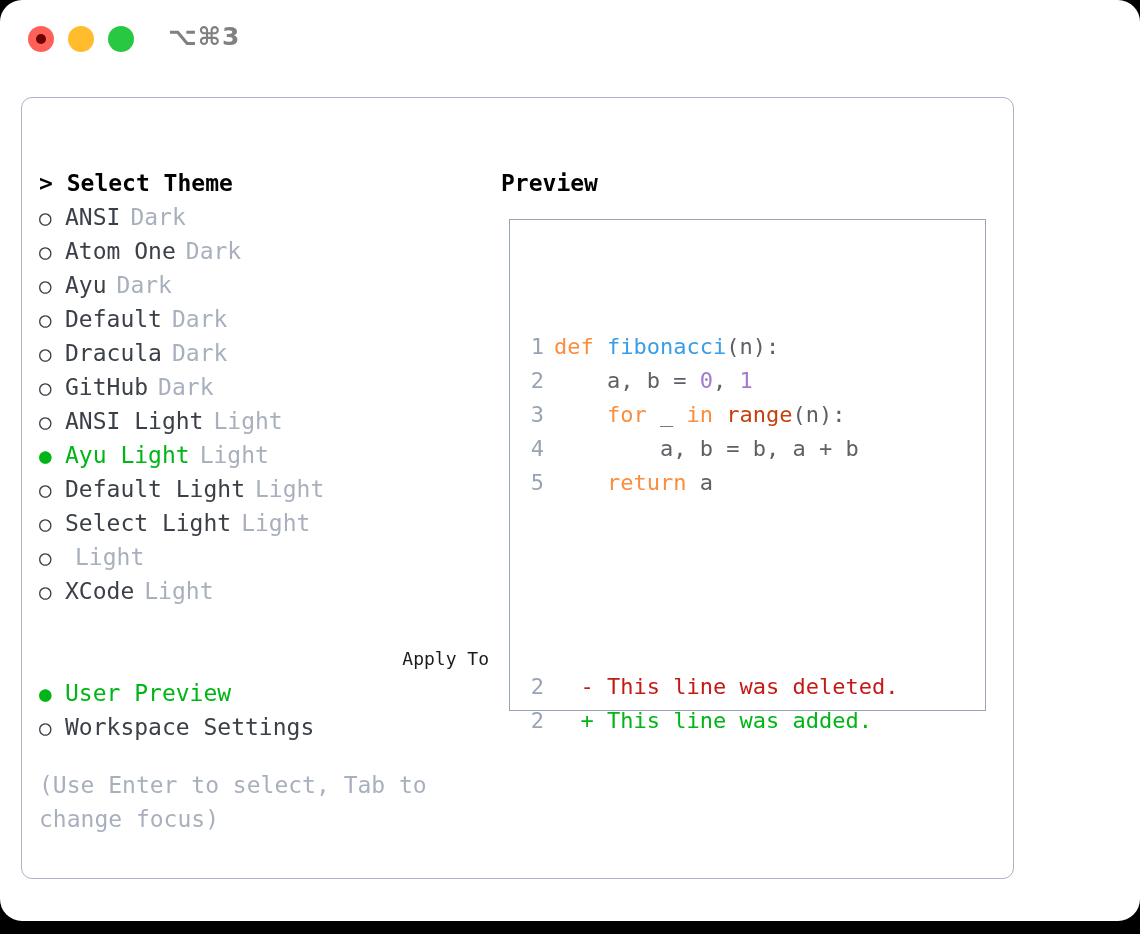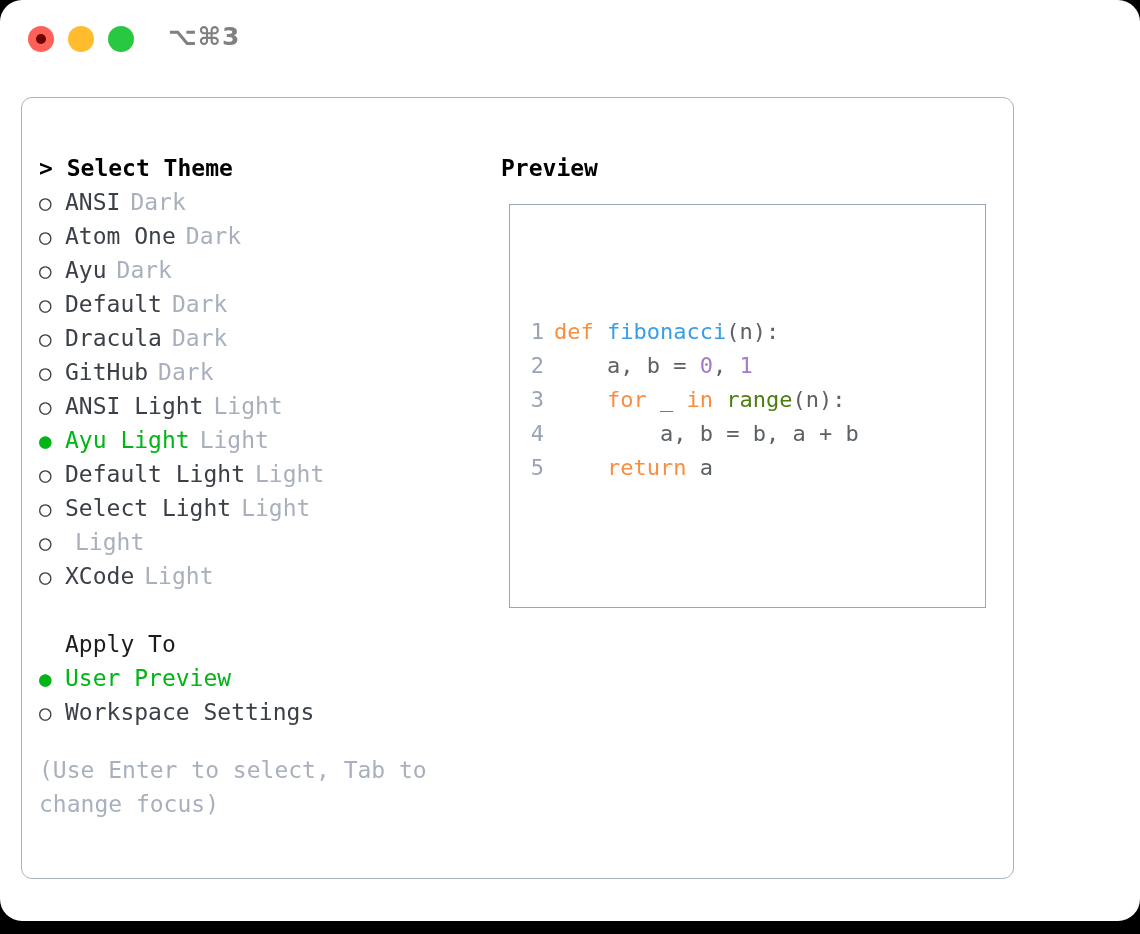--- a/index.html
+++ b/index.html
@@ -83,21 +83,21 @@
     top: 97px;
     width: 993px;
     height: 782px;
     border: 1.5px solid #aab4c4;
     border-radius: 11px;
     background: #ffffff;
   }
 
   .panel-inner {
     position: absolute;
-    left: 0; top: 1px;
+    left: 0; top: 16px;
     width: 100%;
     height: 100%;
   }
 
   
   .left-col {
     position: absolute;
     left: 17px;
     top: 52px;
     width: 450px;
@@ -132,26 +132,27 @@
   .bullet.on { color: #00b515; }
 
   .row-label  { color: #3b4048; }
   .row.selected .row-label { color: #00b515; }
   .row-variant { color: #a8b0bd; margin-left: 10px; }
 
   
   .apply-block { margin-top: 34px; }
 
   .apply-title {
-    font-size: 23px;
+    font-size: 18px;
     color: #1c1c1c;
     line-height: 34px;
     height: 34px;
     padding-left: 26px;
     white-space: pre;
+    text-align: right;
   }
 
   
   .hint {
     margin-top: 24px;
     font-size: 23px;
     line-height: 34px;
     color: #a8b0bd;
     width: 415px;
   }
@@ -162,21 +163,21 @@
     left: 479px;
     top: 52px;
     width: 500px;
   }
 
   .preview-box {
     position: absolute;
     left: 8px;
     top: 53px;
     width: 477px;
-    height: 404px;
+    height: 492px;
     border: 1.5px solid #9aa5b8;
     background: #ffffff;
   }
 
   .code-area {
     position: absolute;
     left: 12px;
     top: 42px;
     width: 460px;
     font-size: 22px;
@@ -190,21 +191,21 @@
     display: inline-block;
     width: 22px;
     text-align: right;
     color: #98a3b3;
     margin-right: 10px;
   }
 
   
   .tok-kw   { color: #fa8d3e; }
   .tok-fn   { color: #399ee6; }
-  .tok-call { color: #4d7c0f; }
+  .tok-call { color: #c2410c; }
   .tok-num  { color: #a37acc; }
   .tok-pl   { color: #5c6166; }
 
   .diff-gap { height: 34px; }
 
   .diff-ctx { color: #8d8d8d; }
   .diff-del { color: #c41a16; }
   .diff-add { color: #00b515; }
 </style>
 </head>
@@ -253,20 +254,20 @@
         <div class="hint">(Use Enter to select, Tab to change focus)</div>
       </div>
 
       <div class="right-col">
         <div class="col-title">Preview</div>
 
         <div class="preview-box">
           <div class="code-area">
             <div id="code-lines"><div class="code-line"><span class="ln">1</span><span class="tok-kw">def </span><span class="tok-fn">fibonacci</span><span class="tok-pl">(n):</span></div><div class="code-line"><span class="ln">2</span><span class="tok-pl">    a, b = </span><span class="tok-num">0</span><span class="tok-pl">, </span><span class="tok-num">1</span></div><div class="code-line"><span class="ln">3</span><span class="tok-pl">    </span><span class="tok-kw">for</span><span class="tok-pl"> _ </span><span class="tok-kw">in</span><span class="tok-pl"> </span><span class="tok-call">range</span><span class="tok-pl">(n):</span></div><div class="code-line"><span class="ln">4</span><span class="tok-pl">        a, b = b, a + b</span></div><div class="code-line"><span class="ln">5</span><span class="tok-pl">    </span><span class="tok-kw">return</span><span class="tok-pl"> a</span></div></div>
             <div class="diff-gap"></div>
-            <div id="diff-lines"></div>
+            <div id="diff-lines"><div class="code-line"><span class="ln">2</span><span class="diff-del">  - This line was deleted.</span></div><div class="code-line"><span class="ln">2</span><span class="diff-add">  + This line was added.</span></div></div>
           </div>
         </div>
       </div>
 
     </div>
   </div>
 </div>
 
 </body></html>

